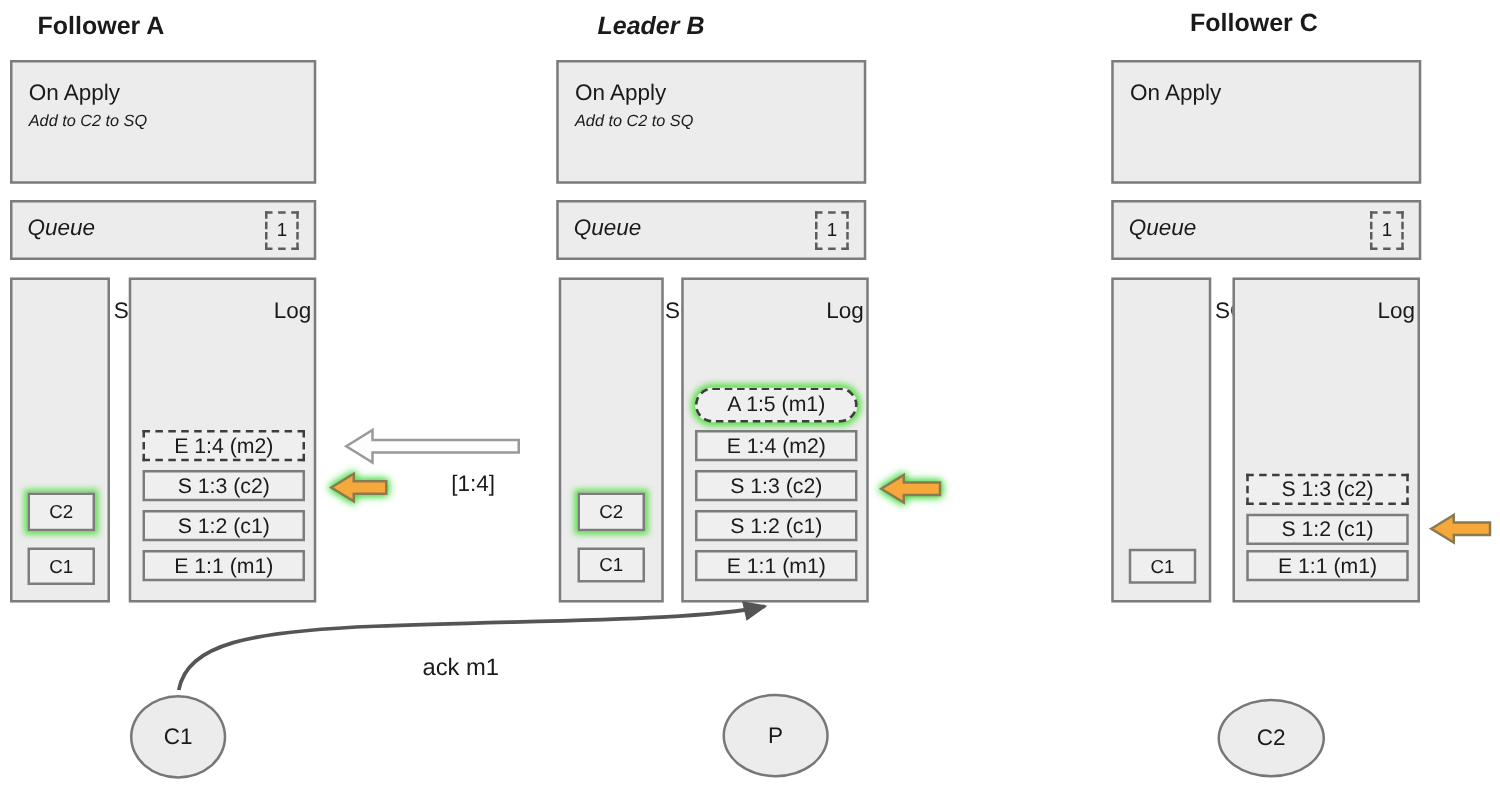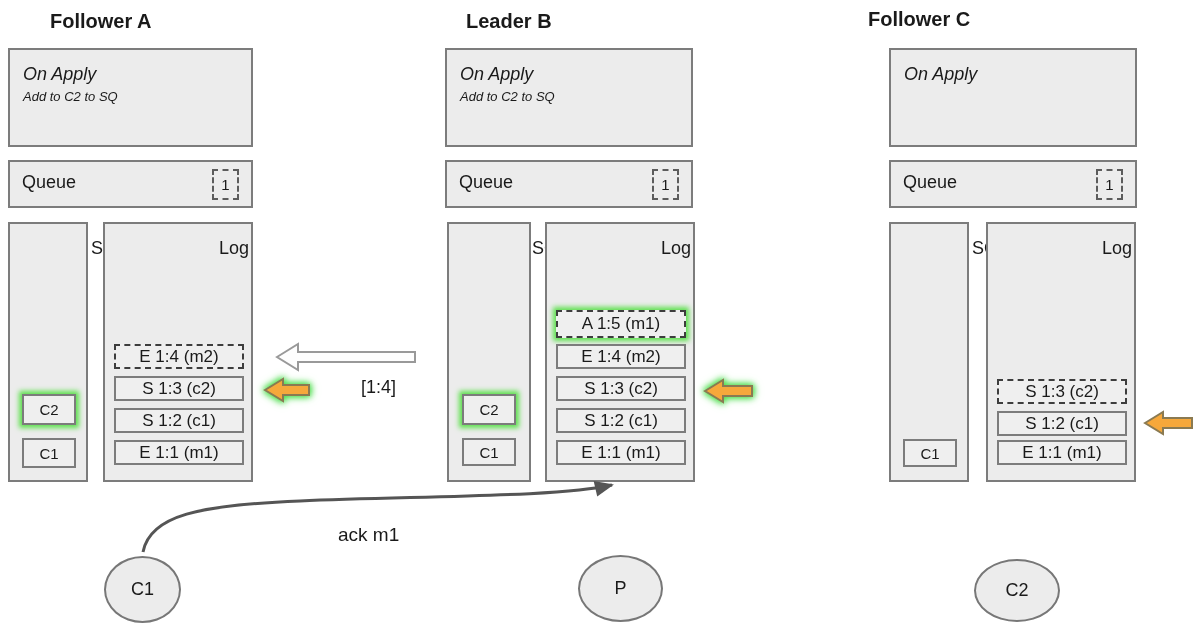--- a/index.html
+++ b/index.html
@@ -2,23 +2,23 @@
 <html><head>
 <meta charset="utf-8">
 <style>
   html,body{margin:0;padding:0;background:#ffffff;}
   #stage{
     position:relative;width:1200px;height:641px;background:#ffffff;
     font-family:"Liberation Sans", sans-serif;color:#1a1a1a;overflow:hidden;
   }
   .node-title{position:absolute;font-size:20px;font-weight:bold;white-space:nowrap;}
   .panel{position:absolute;background:#ececec;border:2px solid #7c7c7c;box-sizing:border-box;}
-  .onapply-line1{position:absolute;left:13px;top:14px;font-size:18px;font-style:italic;}
+  .onapply-line1{position:absolute;left:13px;top:14px;font-size:18px;}
   .onapply-line2{position:absolute;left:13px;top:39px;font-size:13px;font-style:italic;}
-  .queue-label{position:absolute;left:12px;top:10px;font-size:18px;}
+  .queue-label{position:absolute;left:12px;top:10px;font-size:18px;font-style:italic;}
   .queue-badge{
     position:absolute;right:12px;top:7px;width:27px;height:31px;box-sizing:border-box;
     border:2px dashed #5c5c5c;display:flex;align-items:center;justify-content:center;font-size:15px;
   }
   .hdr{position:absolute;top:14px;left:16px;width:100%;text-align:center;font-size:18px;padding-left:40px;}
   .entry{
     position:absolute;background:#efefef;border:2px solid #7c7c7c;box-sizing:border-box;
     display:flex;align-items:center;justify-content:center;font-size:17px;white-space:nowrap;
   }
   .sq-entry{font-size:15px;}
@@ -30,21 +30,21 @@
   }
   .float-label{position:absolute;font-size:18px;white-space:nowrap;}
   #arrow-layer{position:absolute;left:0;top:0;pointer-events:none;}
   .glow-arrow{filter:drop-shadow(0 0 3px #55e055) drop-shadow(0 0 3px #55e055);}
 </style>
 </head>
 <body>
 
 <div id="stage">
 
-  <div class="node-title" style="left:30px;top:10px;margin-left:20px;">Follower A</div>
+  <div class="node-title" style="left:30px;top:10px;">Follower A</div>
 
   <div class="panel" style="left:8px;top:48px;width:245px;height:99px;">
     <div class="onapply-line1">On Apply</div>
     <div class="onapply-line2">Add to C2 to SQ</div>
   </div>
 
   <div class="panel" style="left:8px;top:160px;width:245px;height:48px;">
     <div class="queue-label">Queue</div>
     <div class="queue-badge">1</div>
   </div>
@@ -56,48 +56,48 @@
   </div>
 
   <div class="panel" style="left:103px;top:222px;width:150px;height:260px;">
     <div class="hdr">Log</div>
     <div class="entry dashed" style="left:9px;top:120px;width:130px;height:25px;">E 1:4 (m2)</div>
     <div class="entry" style="left:9px;top:152px;width:130px;height:25px;">S 1:3 (c2)</div>
     <div class="entry" style="left:9px;top:184px;width:130px;height:25px;">S 1:2 (c1)</div>
     <div class="entry" style="left:9px;top:216px;width:130px;height:25px;">E 1:1 (m1)</div>
   </div>
 
-  <div class="node-title" style="left:466px;top:10px;">Leader B</div>
+  <div class="node-title" style="left:478px;top:10px;font-style:italic;">Leader B</div>
 
   <div class="panel" style="left:445px;top:48px;width:248px;height:99px;">
     <div class="onapply-line1">On Apply</div>
     <div class="onapply-line2">Add to C2 to SQ</div>
   </div>
 
   <div class="panel" style="left:445px;top:160px;width:248px;height:48px;">
     <div class="queue-label">Queue</div>
     <div class="queue-badge">1</div>
   </div>
 
   <div class="panel" style="left:447px;top:222px;width:84px;height:260px;">
     <div class="hdr">SQ</div>
     <div class="entry sq-entry glow" style="left:13px;top:170px;width:54px;height:31px;">C2</div>
     <div class="entry sq-entry" style="left:13px;top:214px;width:54px;height:28px;">C1</div>
   </div>
 
   <div class="panel" style="left:545px;top:222px;width:150px;height:260px;">
     <div class="hdr">Log</div>
-    <div class="entry dashed glow" style="left:9px;top:86px;width:130px;height:28px;">A 1:5 (m1)</div>
+    <div class="entry dashed glow" style="left:9px;top:86px;width:130px;height:28px;border-radius:14px;">A 1:5 (m1)</div>
     <div class="entry" style="left:9px;top:120px;width:130px;height:25px;">E 1:4 (m2)</div>
     <div class="entry" style="left:9px;top:152px;width:130px;height:25px;">S 1:3 (c2)</div>
     <div class="entry" style="left:9px;top:184px;width:130px;height:25px;">S 1:2 (c1)</div>
     <div class="entry" style="left:9px;top:216px;width:130px;height:25px;">E 1:1 (m1)</div>
   </div>
 
-  <div class="node-title" style="left:868px;top:8px;text-align:center;">Follower C</div>
+  <div class="node-title" style="left:952px;top:8px;text-align:center;">Follower C</div>
 
   <div class="panel" style="left:889px;top:48px;width:248px;height:99px;">
     <div class="onapply-line1">On Apply</div>
   </div>
 
   <div class="panel" style="left:889px;top:160px;width:248px;height:48px;">
     <div class="queue-label">Queue</div>
     <div class="queue-badge">1</div>
   </div>
 

